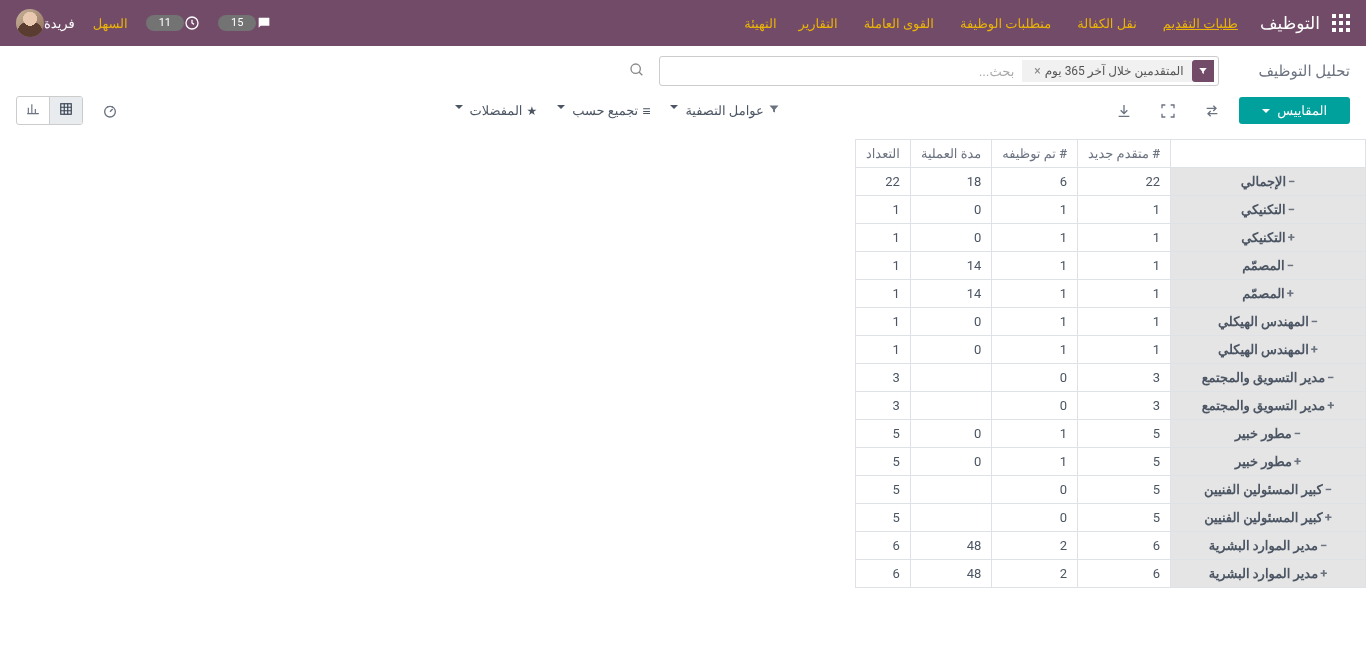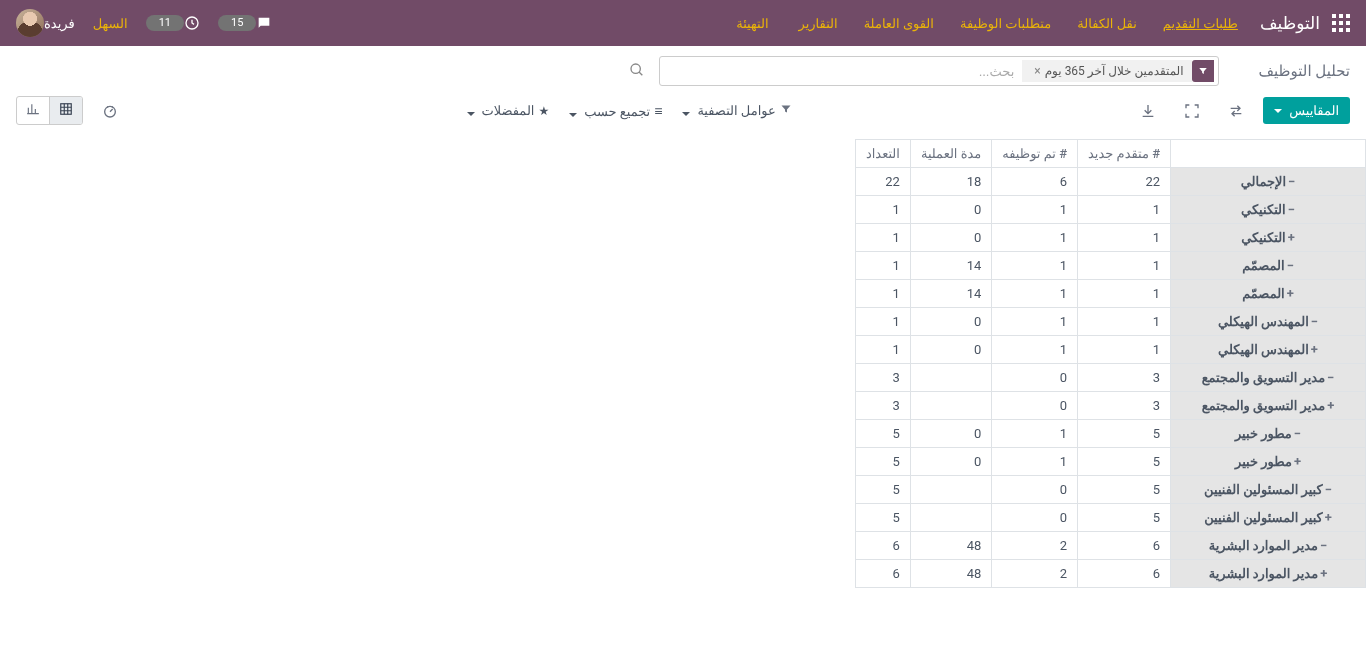--- a/index.html
+++ b/index.html
@@ -76,21 +76,21 @@
 
 .toolbar-row {
   display: flex; align-items: center; justify-content: space-between;
   padding: 4px 16px 10px;
   margin-bottom: 4px;
 }
 .toolbar-left { display: flex; align-items: center; gap: 10px; }
 .toolbar-right { display: flex; align-items: center; gap: 10px; }
 .btn {
   display: inline-flex; align-items: center; gap: 4px;
-  padding: 5px 10px; font-size: 13px;
+  padding: 5px 22px; font-size: 13px;
   border: 1px solid transparent; border-radius: 3px;
   cursor: pointer; background: transparent; color: #4b5563;
 }
 .btn-teal { background: #00a09d; color: #fff; }
 .btn-icon { padding: 5px 8px; color: #6b7280; }
 .drop::after {
   content: ""; display: inline-block; margin-right: 3px;
   border: 4px solid transparent; border-top-color: currentColor;
   transform: translateY(2px);
 }
@@ -116,21 +116,21 @@
 .pivot thead tr:first-child th { color: #6b7280; font-weight: 500; }
 .pivot .rowhead {
   background: #e5e5e5; color: #4b5563; min-width: 195px; text-align: center;
 }
 .pivot .corner { background: #fff; }
 .pivot tbody td { color: #4b5563; }
 .exp-icon { color: #6b7280; font-weight: 700; margin-left: 2px; }
 
 .nav-svg { width: 16px; height: 16px; }
 .center-toolbar { display: flex; align-items: center; gap: 20px; }
-.ftr { display: inline-flex; align-items: flex-end; gap: 4px; color: #4b5563; cursor: pointer; font-size: 13px; }
+.ftr { display: inline-flex; align-items: flex-start; gap: 4px; color: #4b5563; cursor: pointer; font-size: 13px; }
 .star::before { content: "★"; font-size: 12px; }
 .lines::before { content: "≡"; font-size: 14px; }
 .funnel-sm { display: inline-block; }
 
 </style>
 </head>
 <body>
 
 <div class="navbar">
   <div class="navbar-left">
@@ -146,21 +146,21 @@
           <rect x="7" y="14" width="4" height="4"></rect>
           <rect x="14" y="14" width="4" height="4"></rect>
         </svg>
     </span>
     <span class="brand">التوظيف</span>
     <span class="nav-link" style="margin-right:16px;text-decoration:underline;">طلبات التقديم</span>
     <span class="nav-link" style="margin-right:20px;">نقل الكفالة</span>
     <span class="nav-link" style="margin-right:20px;">متطلبات الوظيفة</span>
     <span class="nav-link" style="margin-right:20px;">القوى العاملة</span>
     <span class="nav-link" style="margin-right:20px;">التقارير</span>
-    <span class="nav-link" style="margin-right:24px;">التهيئة</span>
+    <span class="nav-link" style="margin-right:16px;">التهيئة</span>
   </div>
   <div class="navbar-right">
     <span class="badge-comb">
       <span class="icon-wrap">
         <svg class="nav-svg" viewBox="0 0 24 24" fill="#fff">
             <path d="M4 4h16v12H7l-3 3V4z"></path>
           </svg>
       </span>
       <span class="badge-num">15</span>
     </span>

